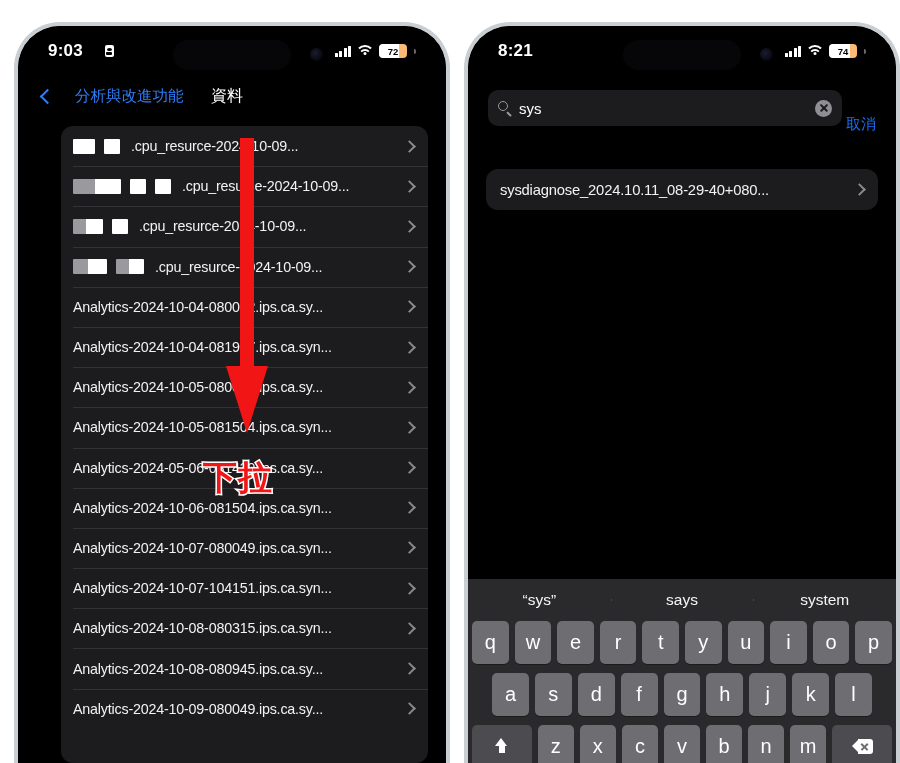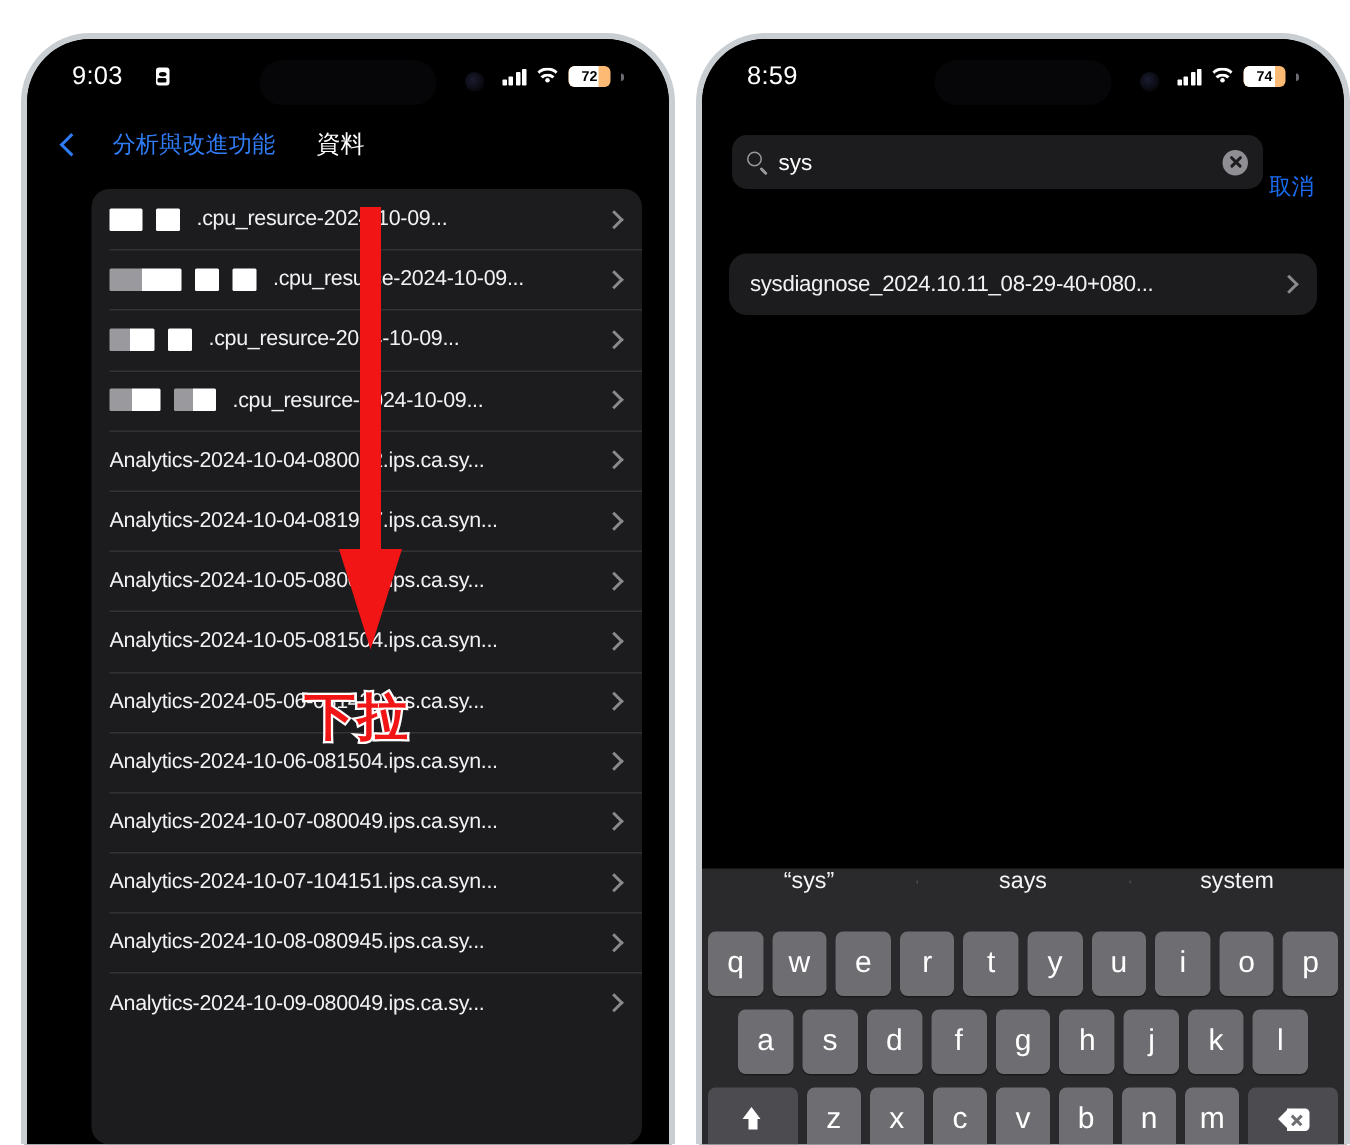--- a/index.html
+++ b/index.html
@@ -46,21 +46,21 @@
     width:13px;height:13px;border-radius:50%;
     background:radial-gradient(circle at 40% 40%,#1a1c30,#07070c 70%);
   }
 
   
   .statusbar{
     position:absolute;top:0;left:0;right:0;height:50px;
     display:flex;align-items:center;justify-content:space-between;
     padding:0 30px;box-sizing:border-box;color:#fff;
   }
-  .sb-time{font-size:17px;font-weight:400;letter-spacing:.2px;display:flex;align-items:center;gap:22px;}
+  .sb-time{font-size:17px;font-weight:700;letter-spacing:.2px;display:flex;align-items:center;gap:22px;}
   .rec-icon{
     display:inline-block;width:9px;height:12px;border-radius:2px;
     background:#fff;position:relative;
   }
   .rec-icon::after{
     content:"";position:absolute;left:2px;top:2.5px;width:5px;height:3px;
     border-radius:50%;background:#000;
   }
   .rec-icon::before{
     content:"";position:absolute;left:1.5px;top:7px;width:6px;height:3px;
@@ -185,21 +185,21 @@
     box-sizing:border-box;cursor:pointer;
   }
   .result-label{flex:1;color:#f2f2f4;font-size:14.8px;white-space:nowrap;overflow:hidden;letter-spacing:-.2px;}
 
   
   .keyboard{
     position:absolute;left:0;right:0;bottom:0;top:553px;
     background:#2a2a2c;
   }
   .suggest{
-    height:42px;display:flex;align-items:flex-start;
+    height:42px;display:flex;align-items:center;
     border-bottom:0;position:relative;
   }
   .sug{
     flex:1;text-align:center;color:#f5f5f7;font-size:15.5px;
     position:relative;cursor:pointer;
   }
   .sug + .sug::before{
     content:"";position:absolute;left:0;top:8px;bottom:8px;width:1px;background:#4a4a4d;
   }
   .krow{display:flex;justify-content:center;gap:6px;margin-bottom:9px;padding:0 4px;}
@@ -349,20 +349,24 @@
           </div>
           <div class="row">
             <div class="row-label">Analytics-2024-10-07-080049.ips.ca.syn...</div>
             <span class="chev-r"></span>
           </div>
           <div class="row">
             <div class="row-label">Analytics-2024-10-07-104151.ips.ca.syn...</div>
             <span class="chev-r"></span>
           </div>
           <div class="row">
+            <div class="row-label">Analytics-2024-10-08-080315.ips.ca.syn...</div>
+            <span class="chev-r"></span>
+          </div>
+          <div class="row">
             <div class="row-label">Analytics-2024-10-08-080945.ips.ca.sy...</div>
             <span class="chev-r"></span>
           </div>
           <div class="row">
             <div class="row-label">Analytics-2024-10-09-080049.ips.ca.sy...</div>
             <span class="chev-r"></span>
           </div>
         </div>
 
       <svg class="arrow-down" viewBox="0 0 42 300">
@@ -377,21 +381,21 @@
     <div class="rail l2"></div>
     <div class="rail l3"></div>
     <div class="rail r1"></div>
 
     <div class="screen">
       <div class="island"></div>
       <div class="island-dot"></div>
 
       <div class="statusbar">
         <div class="sb-time">
-          <span>8:59</span>
+          <span>8:21</span>
         </div>
         <div class="sb-right">
           <span class="sig">
               <i></i>
               <i></i>
               <i></i>
               <i></i>
             </span>
           <span class="wifi">
             <span class="a"></span>

